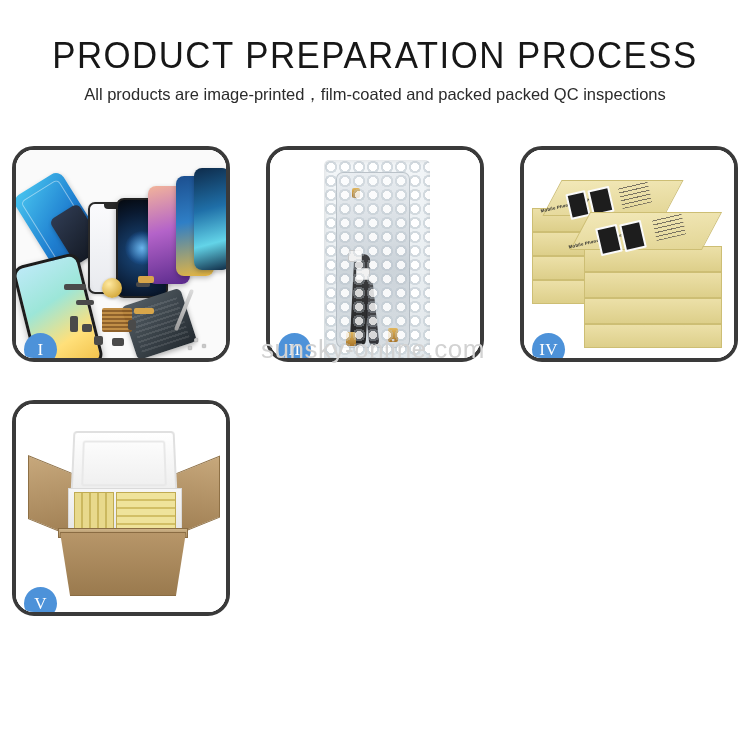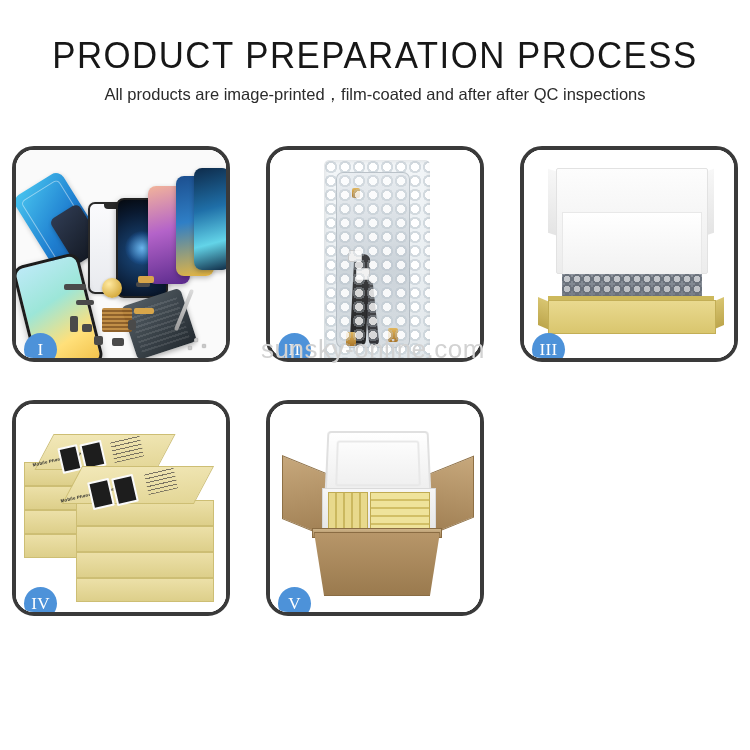--- a/index.html
+++ b/index.html
@@ -442,21 +442,21 @@
   .c6-tape {
     position:absolute; width:16px; height:22px;
     background:#9c8155; opacity:.85;
   }
 </style>
 </head>
 <body>
 
 <div id="header">
   <div id="page-title">PRODUCT PREPARATION PROCESS</div>
-  <div id="page-subtitle">All products are image-printed，film-coated and after after QC inspections</div>
+  <div id="page-subtitle">All products are image-printed，film-coated and packed packed QC inspections</div>
 </div>
 
 <div id="panel-grid">
 
   <div class="panel">
     <div class="panel-stage">
       <div class="p1-bg"></div>
       <div class="phone-blue-flat"></div>
       <div class="phone-blue-small"></div>
       <div class="glass-protector"></div>
@@ -496,35 +496,20 @@
       <div class="white-conn" style="left:78px;top:100px;"></div>
       <div class="white-conn" style="left:86px;top:118px;"></div>
       <div class="gold-tab" style="left:76px;top:182px;"></div>
       <div class="gold-tab" style="left:118px;top:178px;"></div>
       <div class="gold-tab" style="left:82px;top:38px;width:8px;height:10px;"></div>
       <div class="bubble-overlay"></div>
       <div class="step-badge">II</div>
     </div>
   </div>
 
-  <div class="panel">
-    <div class="panel-stage">
-      <div class="p3-bg"></div>
-      <div class="box3-lid-left"></div>
-      <div class="box3-lid-right"></div>
-      <div class="box3-lid"></div>
-      <div class="box3-foam"></div>
-      <div class="box3-bubble"></div>
-      <div class="box3-side-l"></div>
-      <div class="box3-side-r"></div>
-      <div class="box3-front-lip"></div>
-      <div class="box3-front"></div>
-      <div class="step-badge">III</div>
-    </div>
-  </div>
 
   <div class="panel">
     <div class="panel-stage">
       <div class="p4-bg"></div>
 
       <div class="stack-box" style="left:8px;  top:58px;  width:96px; height:22px;"></div>
       <div class="stack-box" style="left:8px;  top:82px;  width:96px; height:22px;"></div>
       <div class="stack-box" style="left:8px;  top:106px; width:96px; height:22px;"></div>
       <div class="stack-box" style="left:8px;  top:130px; width:96px; height:22px;"></div>
 

